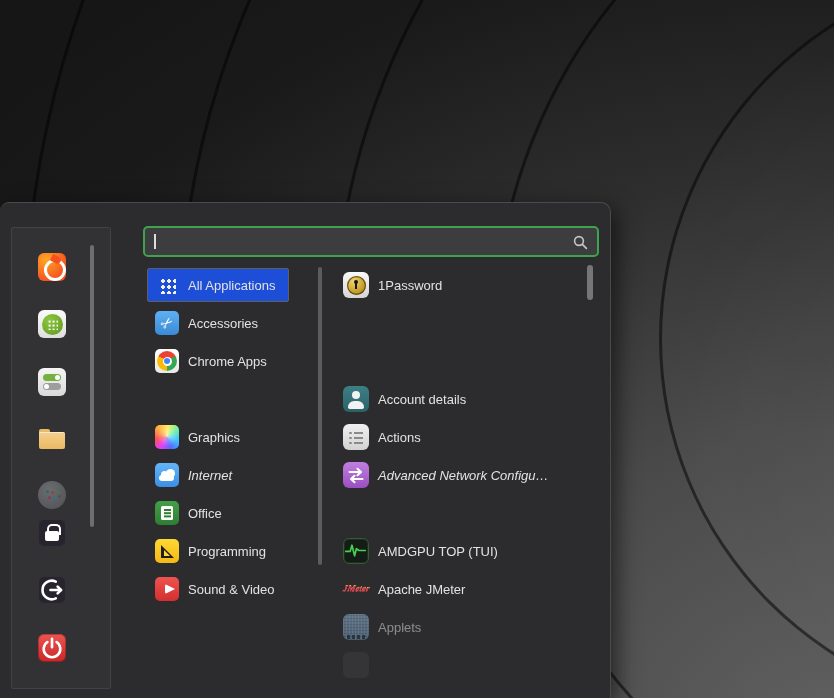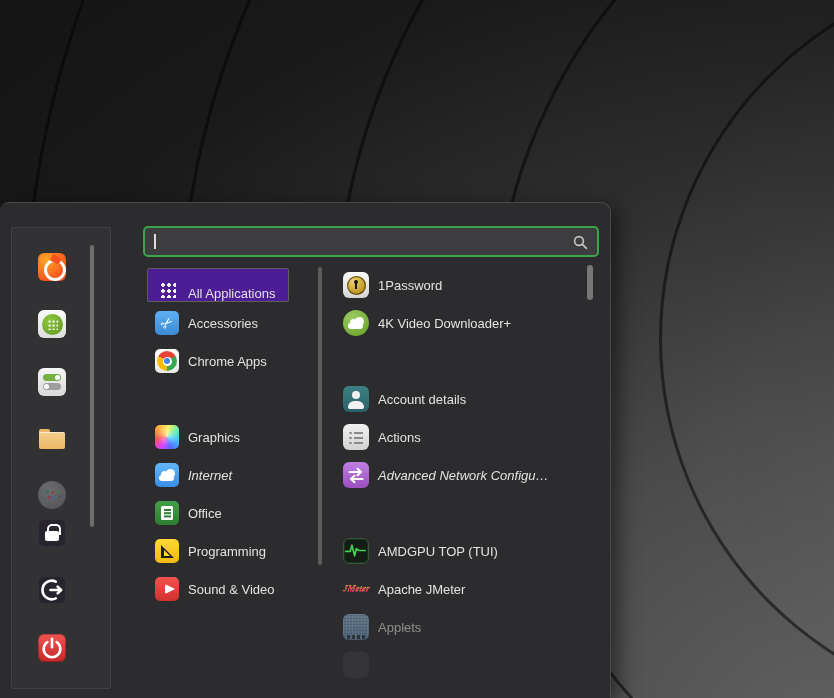--- a/index.html
+++ b/index.html
@@ -106,21 +106,21 @@
   .search-glass { position:absolute; right:8px; top:6px; }
 
   
   .cat-row, .app-row {
     position:absolute; display:inline-flex; align-items:center; gap:9px;
     height:34px; color:#e2e2e2; font-size:13px; white-space:nowrap; cursor:pointer;
     padding:0 13px 0 7px; border:1px solid transparent; border-radius:2px;
   }
   .cat-row { left:147px; }
   .app-row { left:335px; }
-  .cat-row.selected { background:#4c1d95; border-color:#5f5f5f;align-items:flex-end; }
+  .cat-row.selected { background:#1d4ed8; border-color:#5f5f5f; }
   .row-0 { top:65px; }  .row-1 { top:103px; } .row-2 { top:141px; } .row-3 { top:179px; }
   .row-4 { top:217px; } .row-5 { top:255px;font-style:italic; } .row-6 { top:293px;justify-content:center; } .row-7 { top:331px; }
   .row-8 { top:369px; } .row-9 { top:407px; } .row-10 { top:445px; }
   .dim  { opacity:.52; }
   .ghost { opacity:.14; }
 
   .list-separator { position:absolute; left:318px; top:64px; width:4px; height:298px;
     background:#5c5c5c; border-radius:2px; }
   .apps-scrollbar { position:absolute; left:587px; top:62px; width:6px; height:35px;
     background:#767676; border-radius:3px; }
@@ -343,26 +343,20 @@
   </div>
 
   <div class="list-separator"></div>
 
   <div class="app-row row-0">
     <span class="aicon ap-1password">
         <span class="keyhole"></span>
       </span>
     <span class="row-label">1Password</span>
   </div>
-  <div class="app-row row-1">
-    <span class="aicon ap-4kvd">
-        <span class="cloud" style="left:5px;bottom:7px;"></span>
-      </span>
-    <span class="row-label">4K Video Downloader+</span>
-  </div>
   <div class="app-row row-3">
     <span class="aicon ap-account"></span>
     <span class="row-label">Account details</span>
   </div>
   <div class="app-row row-4">
     <span class="aicon ap-actions"></span>
     <span class="row-label">Actions</span>
   </div>
   <div class="app-row row-5">
     <span class="aicon ap-advnet">

